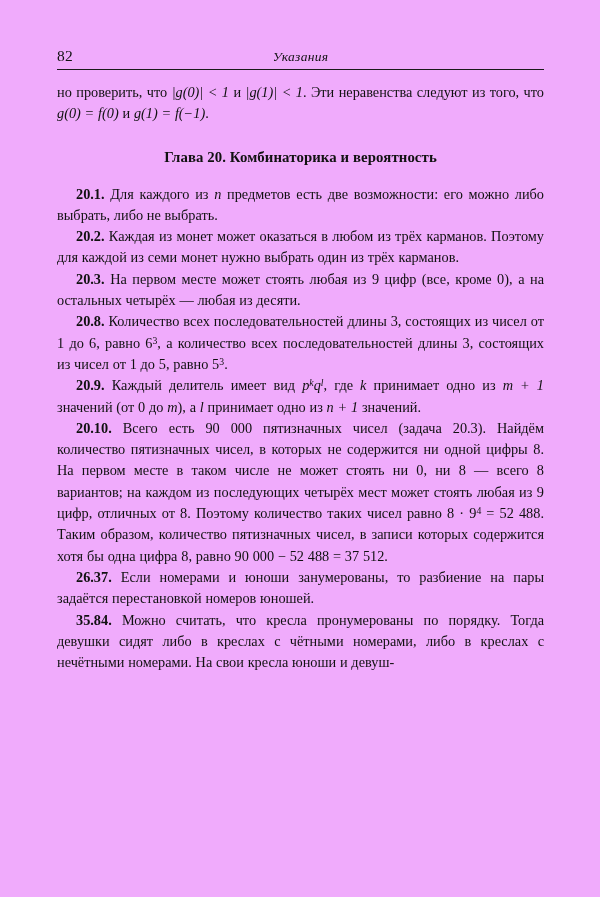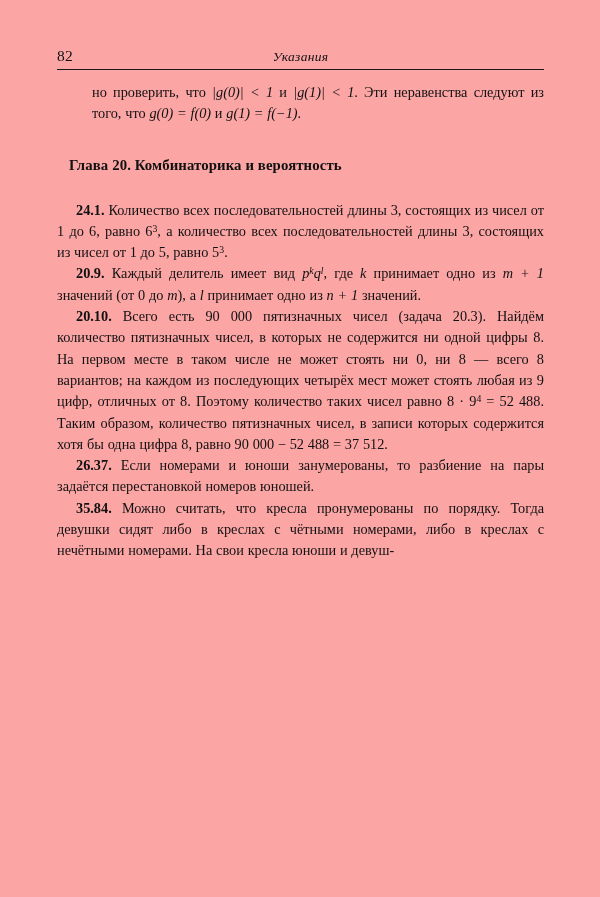--- a/index.html
+++ b/index.html
@@ -14,21 +14,21 @@
     font-family: "Liberation Serif", "DejaVu Serif", serif;
     color: #111111;
     -webkit-font-smoothing: antialiased;
   }
 
   .page {
     position: relative;
     width: 600px;
     height: 897px;
     box-sizing: border-box;
-    background: #fca5a5;
+    background: #f0abfc;
   }
 
   
   .page-header {
     position: absolute;
     left: 57px;
     top: 46px;
     width: 487px;
     height: 26px;
   }
@@ -76,30 +76,29 @@
     text-justify: inter-word;
     hyphens: manual;
     letter-spacing: 0px;
     word-spacing: .2px;
   }
   p.indent {
     text-indent: 19px;
   }
   p.noindent {
     text-indent: 0;
-    margin-left: 35px;
   }
 
   h2.chapter-title {
-    margin: 12px;
+    margin: 4px;
     padding: 0;
     font-size: 14.8px;
     line-height: 20px;
     font-weight: bold;
-    text-align: left;
+    text-align: center;
     letter-spacing: .1px;
   }
 
   .gap-before-title { height: 18px; }
   .gap-after-title  { height: 13px; }
 
   .num {
     font-weight: bold;
   }
 
@@ -130,28 +129,31 @@
   <div class="body-col">
 
     <p class="para noindent"><span>но проверить, что </span><span class="mi">|g(0)| &lt; 1</span><span> и </span><span class="mi">|g(1)| &lt; 1</span><span>. Эти неравенства следуют из</span> <span>того, что </span><span class="mi">g(0) = f(0)</span><span> и </span><span class="mi">g(1) = f(−1)</span><span>.</span></p>
 
     <div class="gap-before-title"></div>
 
     <h2 class="chapter-title">Глава 20. Комбинаторика и вероятность</h2>
 
     <div class="gap-after-title"></div>
 
+    <p class="para indent"><span class="num">20.1.</span> <span>Для каждого из </span><span class="mi">n</span><span> предметов есть две возможности: его можно либо выбрать, либо не выбрать.</span></p>
+
+    <p class="para indent"><span class="num">20.2.</span> <span>Каждая из монет может оказаться в любом из трёх карманов. Поэтому для каждой из семи монет нужно выбрать один из трёх карманов.</span></p>
+
+    <p class="para indent"><span class="num">20.3.</span> <span>На первом месте может стоять любая из 9 цифр (все, кроме 0), а на остальных четырёх — любая из десяти.</span></p>
 
 
 
 
 
-
-
-    <p class="para indent"><span class="num">24.1.</span> <span>Количество всех последовательностей длины 3, состоящих из чисел от 1 до 6, равно </span><span class="nbsp"><span>6</span><sup class="exp">3</sup></span><span>, а количество всех последовательностей длины 3, состоящих из чисел от 1 до 5, равно </span><span class="nbsp"><span>5</span><sup class="exp">3</sup></span><span>.</span></p>
+    <p class="para indent"><span class="num">20.8.</span> <span>Количество всех последовательностей длины 3, состоящих из чисел от 1 до 6, равно </span><span class="nbsp"><span>6</span><sup class="exp">3</sup></span><span>, а количество всех последовательностей длины 3, состоящих из чисел от 1 до 5, равно </span><span class="nbsp"><span>5</span><sup class="exp">3</sup></span><span>.</span></p>
 
     <p class="para indent"><span class="num">20.9.</span> <span>Каждый делитель имеет вид </span><span class="nbsp"><span class="mi">p</span><sup class="exp"><span class="mi">k</span></sup><span class="mi">q</span><sup class="exp"><span class="mi">l</span></sup></span><span>, где </span><span class="mi">k</span><span> принимает одно из </span><span class="mi nbsp">m + 1</span><span> значений (от 0 до </span><span class="mi">m</span><span>), а </span><span class="mi">l</span><span> принимает одно из </span><span class="mi nbsp">n + 1</span><span> значений.</span></p>
 
     <p class="para indent"><span class="num">20.10.</span> <span>Всего есть 90 000 пятизначных чисел (задача 20.3). Найдём количество пятизначных чисел, в которых не содержится ни одной цифры 8. На первом месте в таком числе не может стоять ни 0, ни 8 — всего 8 вариантов; на каждом из последующих четырёх мест может стоять любая из 9 цифр, отличных от 8. Поэтому количество таких чисел равно </span><span class="nbsp"><span>8 · 9</span><sup class="exp">4</sup><span> = 52 488</span></span><span>. Таким образом, количество пятизначных чисел, в записи которых содержится хотя бы одна цифра 8, равно </span><span>90 000 − 52 488 = 37 512</span><span>.</span></p>
 
     <p class="para indent"><span class="num">26.37.</span> <span>Если номерами и юноши занумерованы, то разбиение на пары задаётся перестановкой номеров юношей.</span></p>
 
     <p class="para indent"><span class="num">35.84.</span> <span>Можно считать, что кресла пронумерованы по порядку. Тогда девушки сидят либо в креслах с чётными номерами, либо в креслах с нечётными номерами. На свои кресла юноши и девуш-</span></p>
 
   </div>

